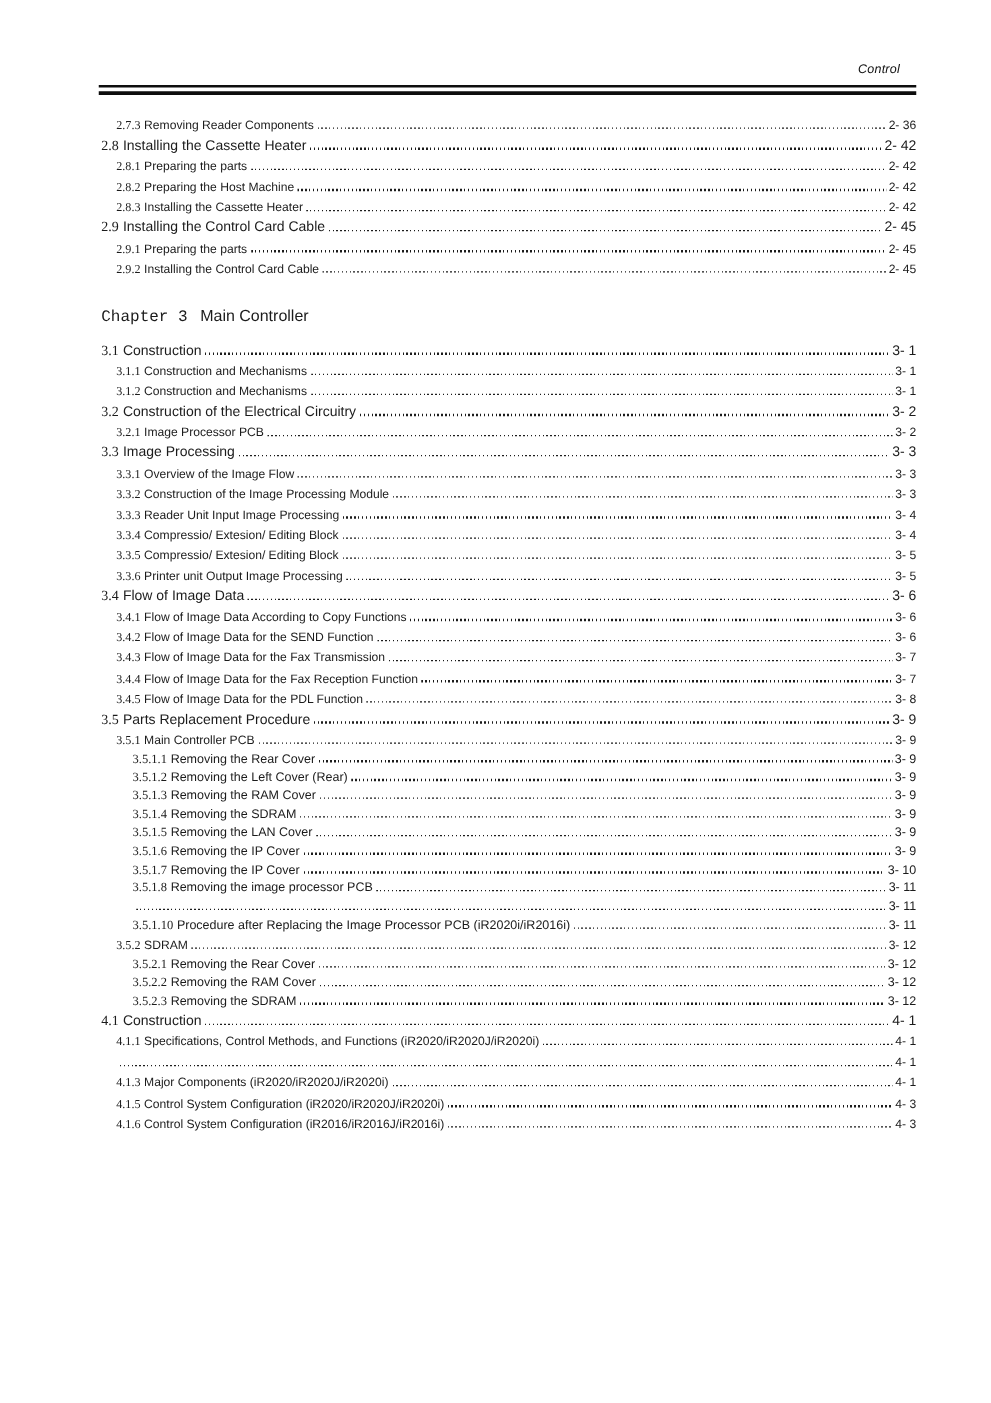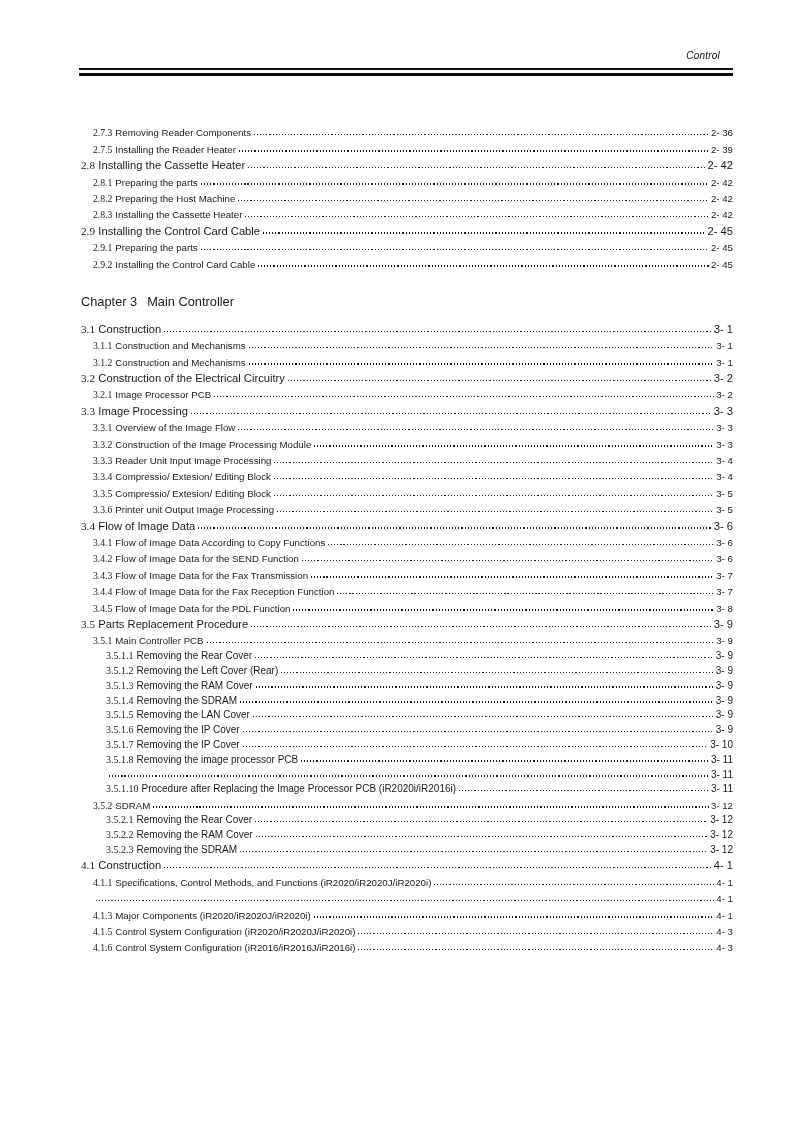--- a/index.html
+++ b/index.html
@@ -28,21 +28,20 @@
     top: 68px;
     height: 2.5px;
     border-top: 2px solid #0d0d0d;
     border-bottom: 3px solid #0d0d0d;
   }
   .toc {
     position: absolute;
     left: 81px;
     right: 60px;
     top: 90px;
-    margin-top: 32px;
   }
   .toc-row { display: flex; align-items: flex-end; }
   .toc-row .label { white-space: nowrap; }
   .lvl2 { height: 16.4px; font-size: 11.2px; }
   .lvl3 { height: 16.4px; font-size: 9.7px; padding-left: 12px; }
   .lvl4 { height: 14.8px; font-size: 10px; padding-left: 25px; }
   .num { font-family: "Liberation Serif", serif; }
   .title { margin-left: 0.3em; }
   .leader {
     flex: 1 1 auto;
@@ -55,39 +54,34 @@
       transparent 1.1px, transparent 3.1px
     );
   }
   .pagenum { white-space: nowrap; }
   .chapter-heading {
     margin-top: 24px;
     margin-bottom: 8px;
     font-size: 12.8px;
     height: 17px;
   }
-  .chapter-prefix { font-family: Liberation Sans, sans-serif; }
+  .chapter-prefix { font-family: Liberation Mono, monospace; }
   .chapter-title { margin-left: 10px; }
 </style>
 </head>
 <body>
 
 <div class="page-header">Control</div>
 <div class="header-rule"></div>
 <div class="toc" id="toc">
     <div class="toc-row lvl3">
       <span class="label"><span class="num">2.7.3</span><span class="title">Removing Reader Components</span></span>
       <span class="leader"></span>
       <span class="pagenum">2- 36</span>
     </div>
-    <div class="toc-row lvl3">
-      <span class="label"><span class="num">2.7.5</span><span class="title">Installing the Reader Heater</span></span>
-      <span class="leader"></span>
-      <span class="pagenum">2- 39</span>
-    </div>
     <div class="toc-row lvl2">
       <span class="label"><span class="num">2.8</span><span class="title">Installing the Cassette Heater</span></span>
       <span class="leader"></span>
       <span class="pagenum">2- 42</span>
     </div>
     <div class="toc-row lvl3">
       <span class="label"><span class="num">2.8.1</span><span class="title">Preparing the parts</span></span>
       <span class="leader"></span>
       <span class="pagenum">2- 42</span>
     </div>

